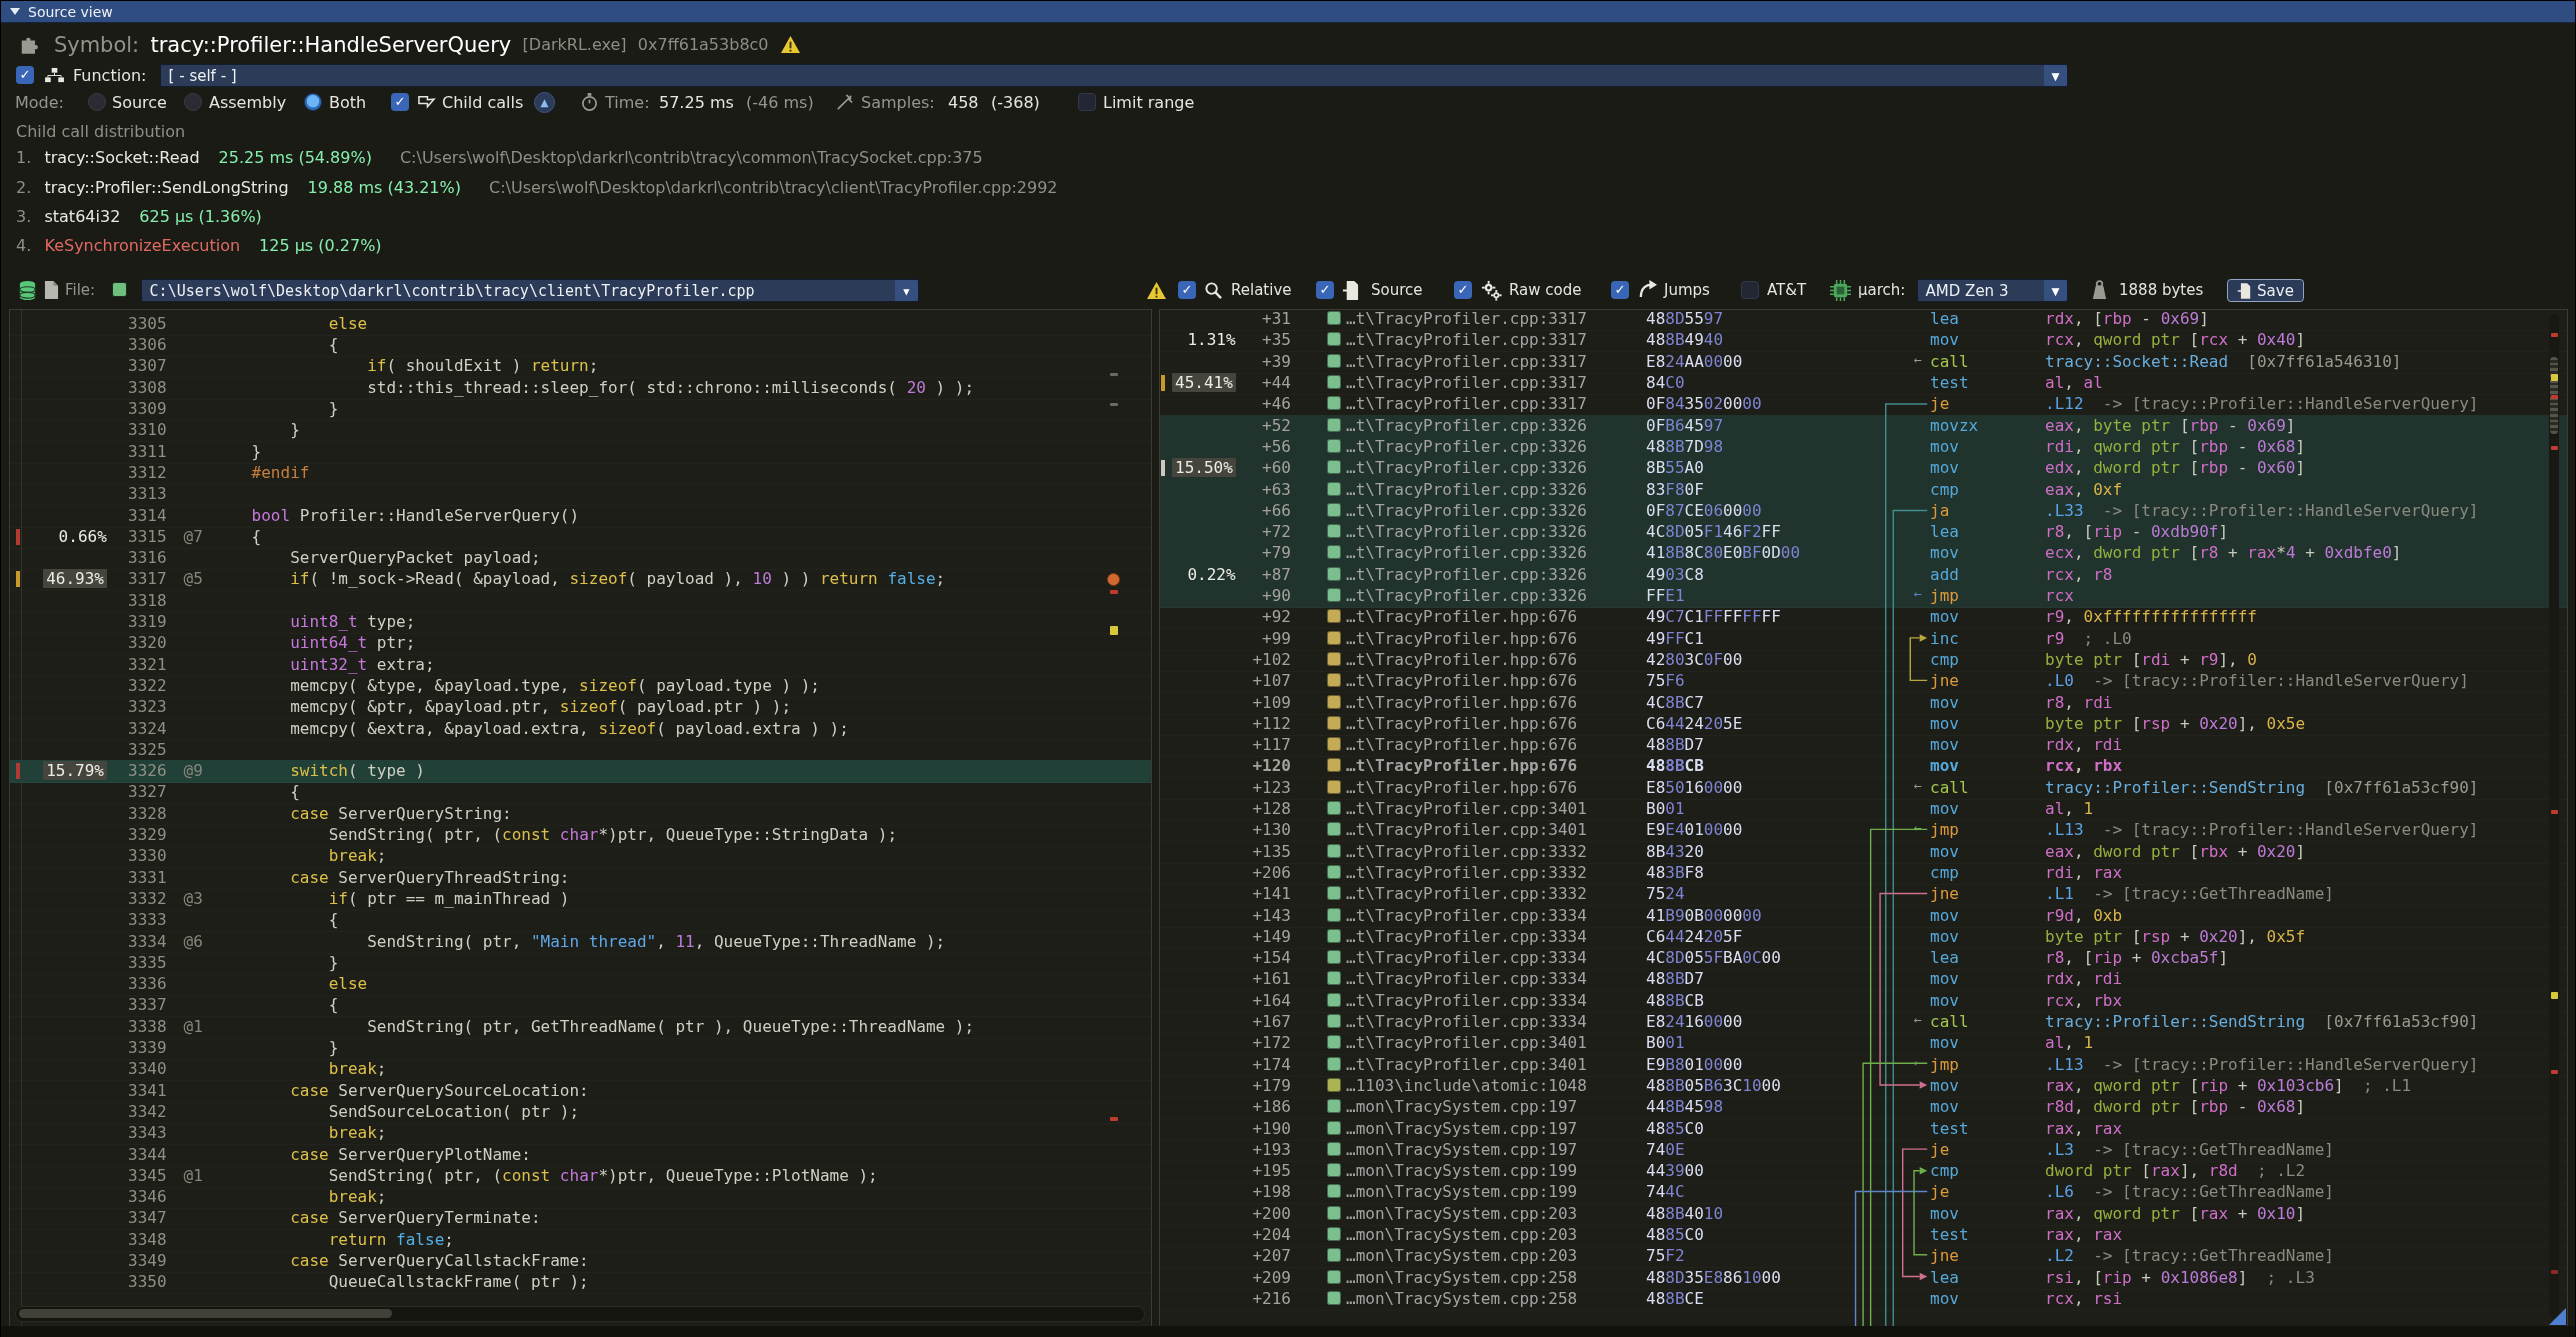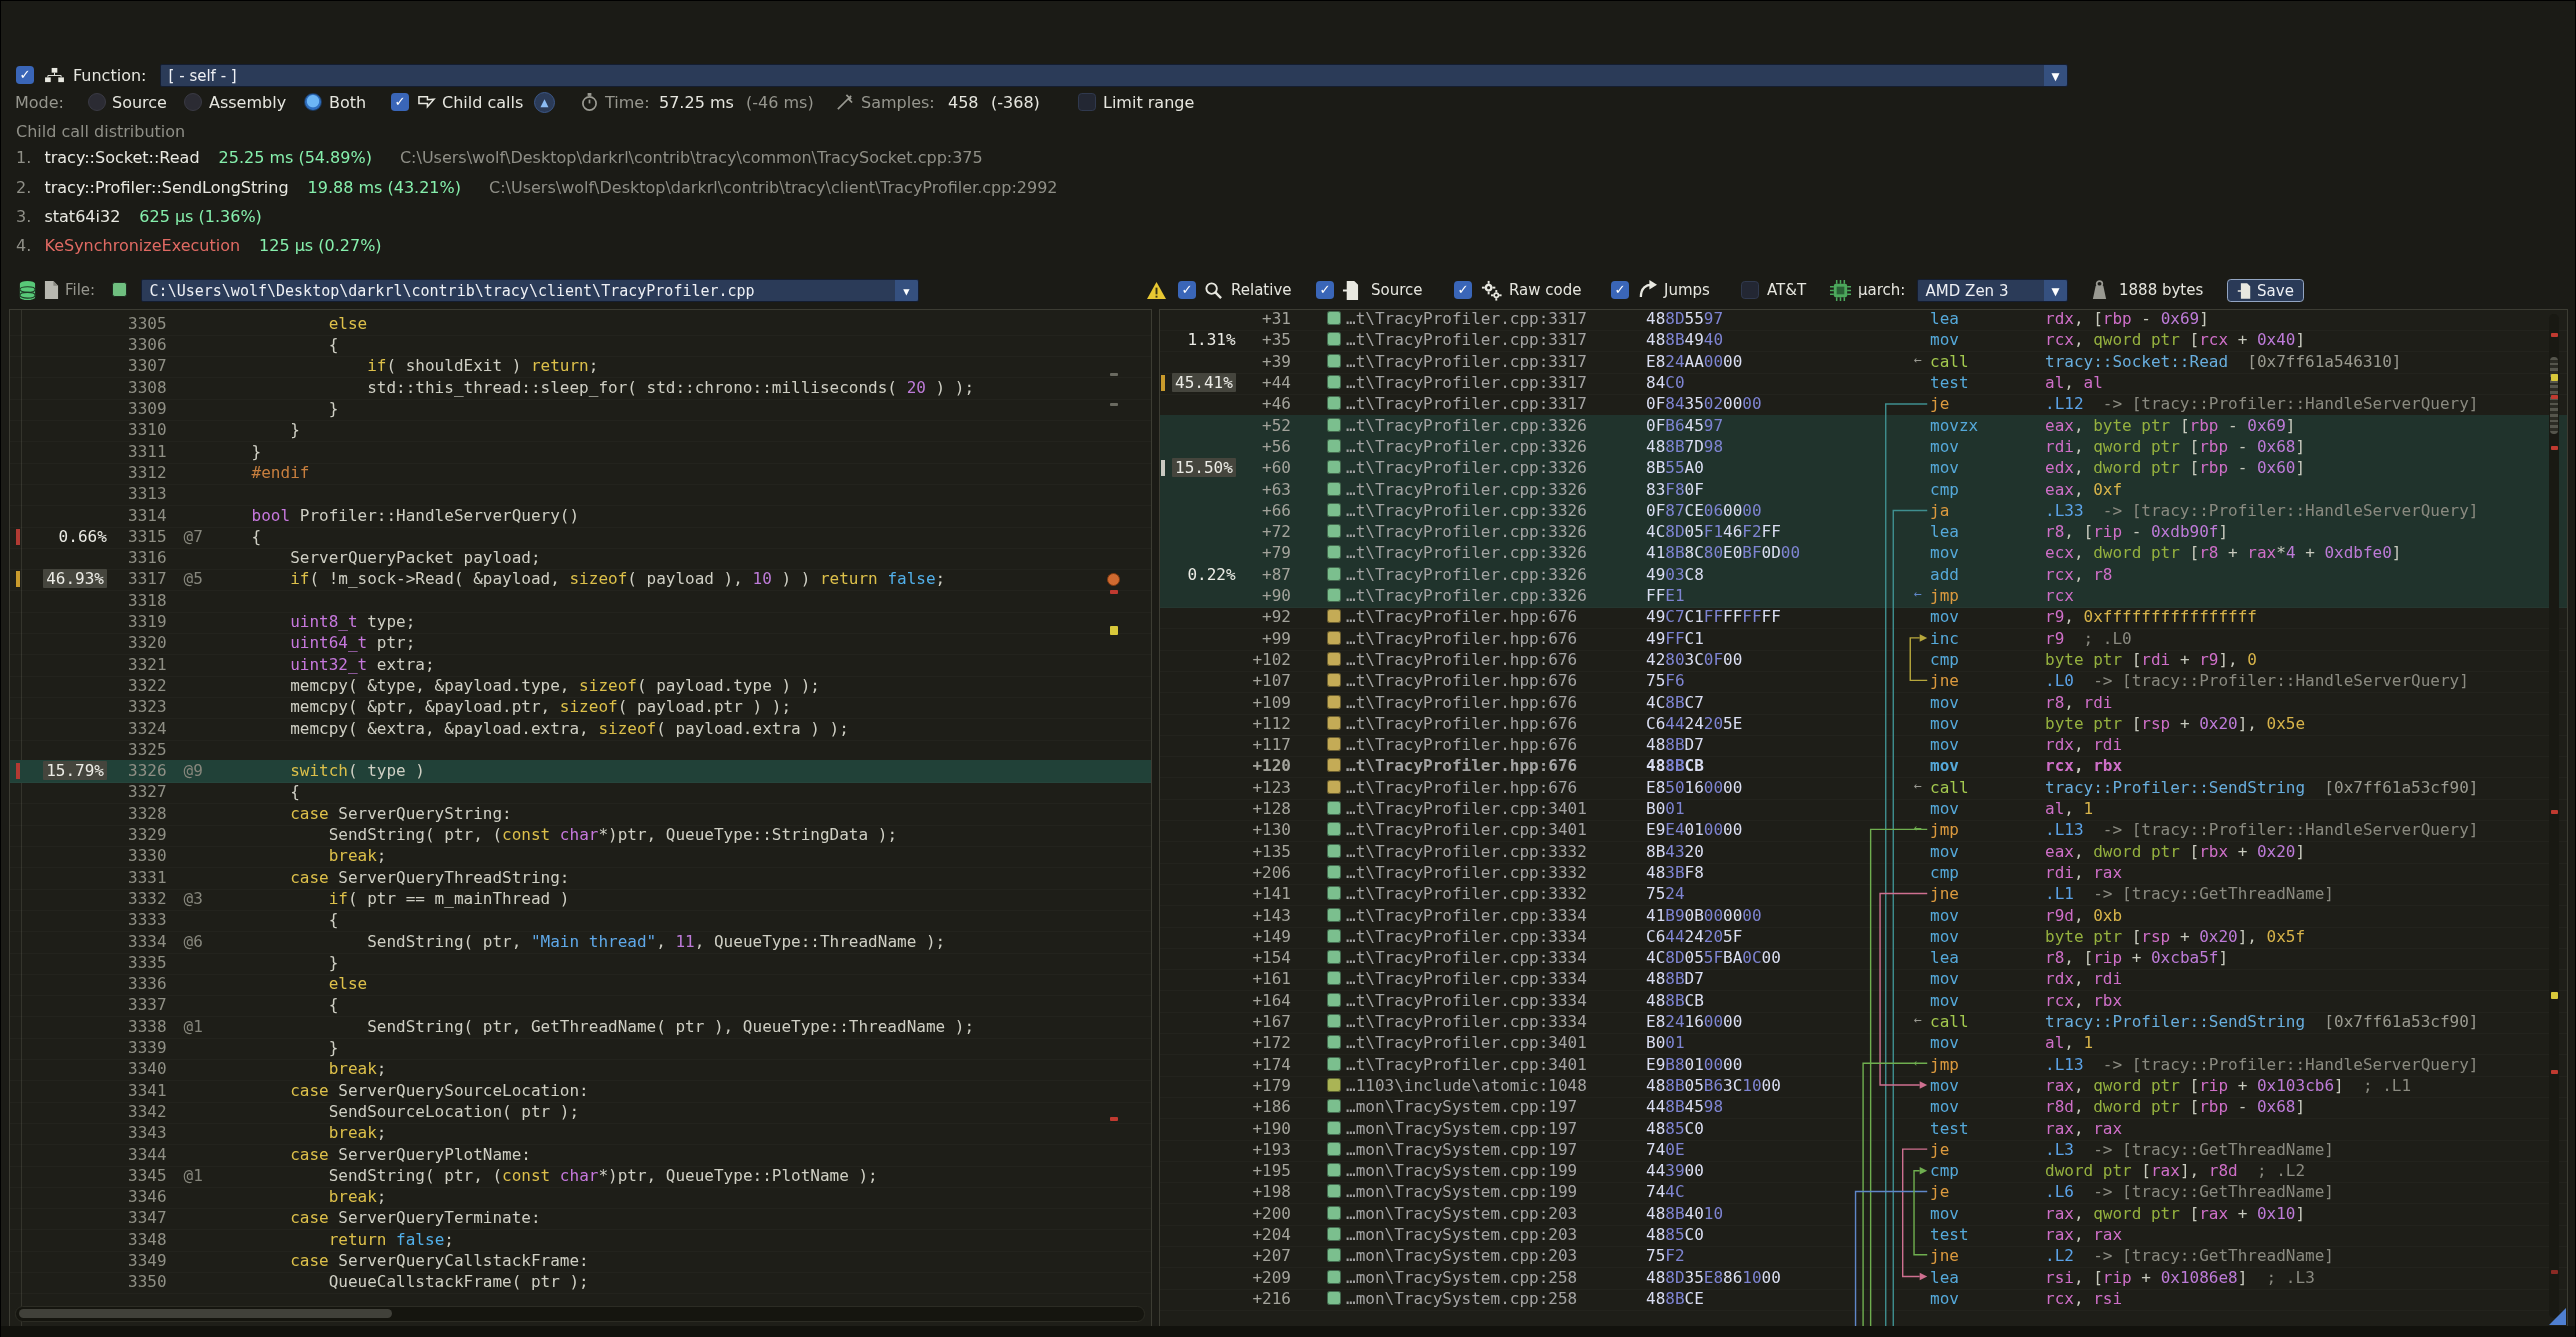--- a/index.html
+++ b/index.html
@@ -79,21 +79,39 @@
   .vsb-asm{position:absolute;right:7.6px;top:3.8px;width:10.4px;bottom:7.6px;background:#191913;border-radius:4.7px;}
   .vthumb{position:absolute;left:0.9px;width:8.5px;border-radius:3.8px;background:repeating-linear-gradient(180deg,#55554c 0 2.8px,#2b2b24 2.8px 5.7px);}
   .grip{position:absolute;right:0.9px;bottom:0.9px;width:0;height:0;border-left:17px solid transparent;border-bottom:17px solid #4f7fd0;}
   .bottomstrip{position:absolute;left:0;bottom:0;width:100%;height:11.3px;background:#12120d;}
 </style>
 </head>
 <body>
 
 <div class="window">
 
-
+  <div class="titlebar">
+    <div class="collapse"></div>
+    <div class="titletext">Source view</div>
+  </div>
+
+  <div class="symrow">
+    <svg width="24.6" height="24.6" viewBox="0 0 26 26">
+        <path d="M4 9h5c-2-4 6-4 4 0h5v5c4-2 4 6 0 4v5H4z" fill="#9a9a92"></path>
+      </svg>
+    <span class="symlabel">Symbol:</span>
+    <span class="symname">tracy::Profiler::HandleServerQuery</span>
+    <span class="symmod">[DarkRL.exe]</span>
+    <span class="symaddr">0x7ff61a53b8c0</span>
+    <svg width="21" height="19" viewBox="0 0 22 20">
+        <polygon points="11,1 21,19 1,19" fill="#e8c832"></polygon>
+        <rect x="10" y="7" width="2" height="7" fill="#3a3413"></rect>
+        <rect x="10" y="15.5" width="2" height="2" fill="#3a3413"></rect>
+      </svg>
+  </div>
 
   <div class="fnrow">
     <div class="cbx" style="left:15px;top:2.8px;">✓</div>
     <svg class="abs" style="left:43px;top:3.8px;" width="21" height="17" viewBox="0 0 22 18">
         <rect x="8" y="1" width="6" height="5" fill="#e8e8e0"></rect>
         <rect x="1" y="11" width="6" height="5" fill="#e8e8e0"></rect>
         <rect x="15" y="11" width="6" height="5" fill="#e8e8e0"></rect>
         <path d="M11 6v3M4 11V9h14v2" stroke="#e8e8e0" fill="none"></path>
       </svg>
     <span class="uilabel" style="left:72px;top:2.8px;">Function:</span>

